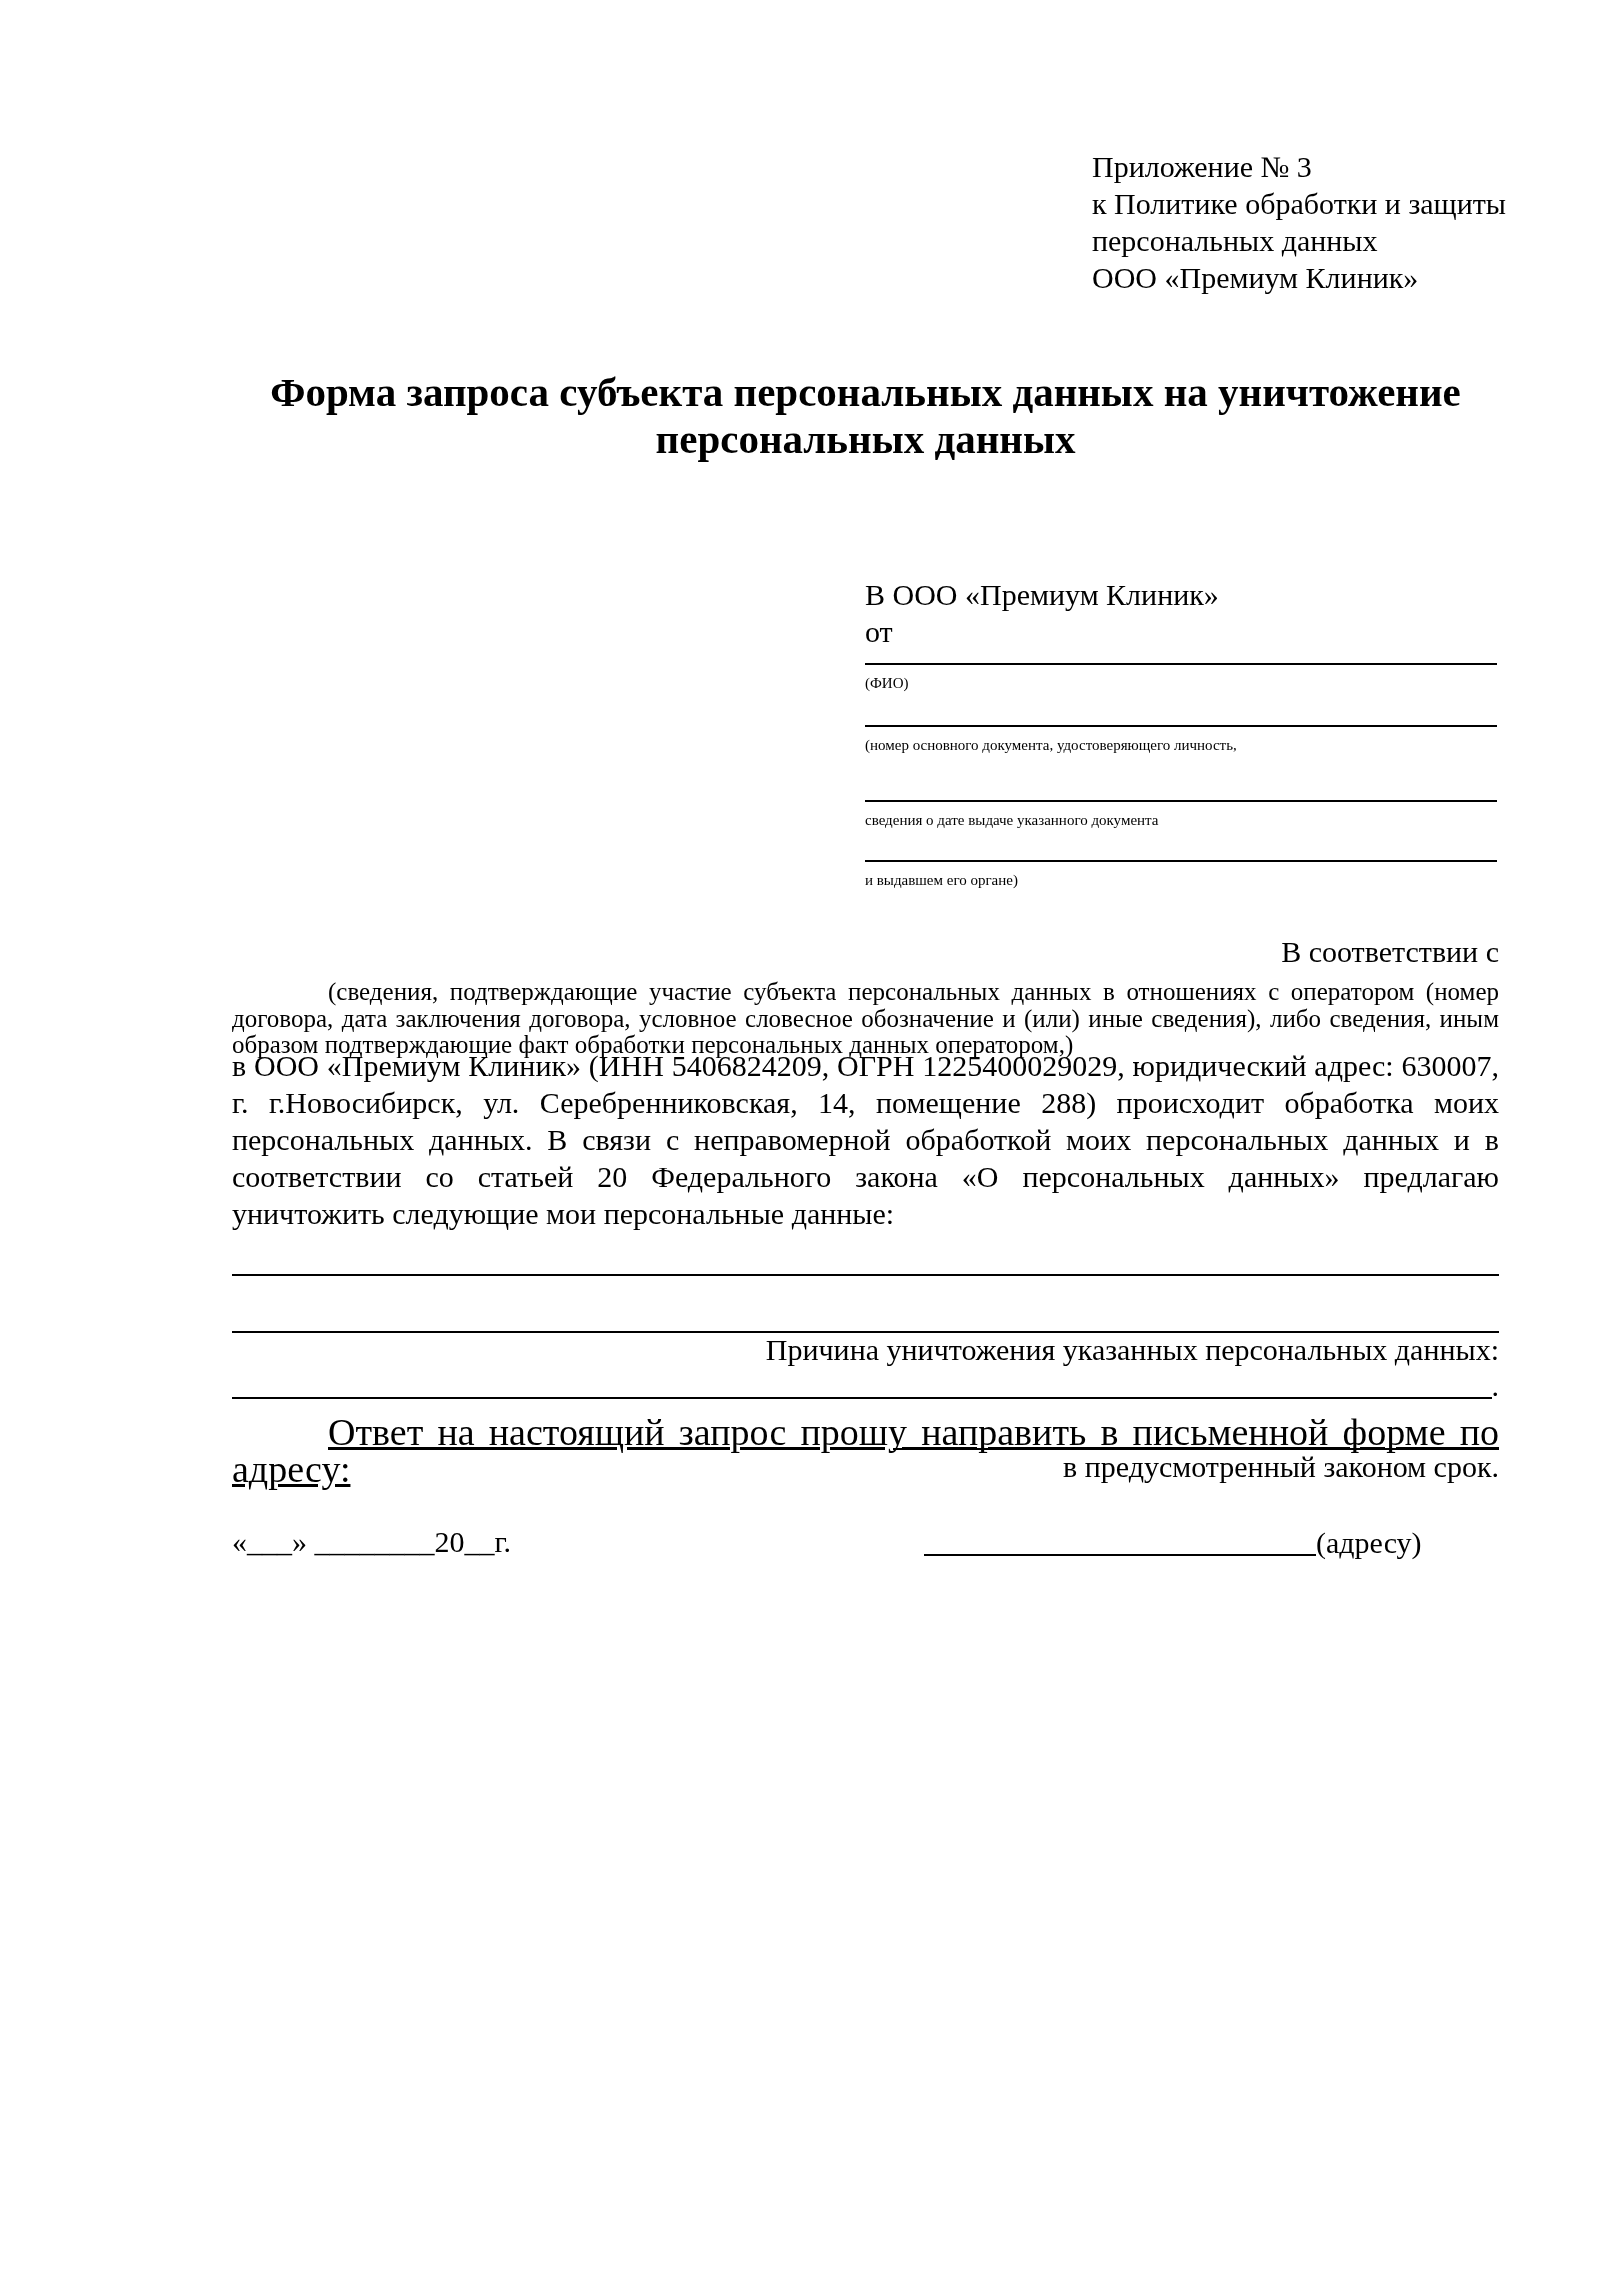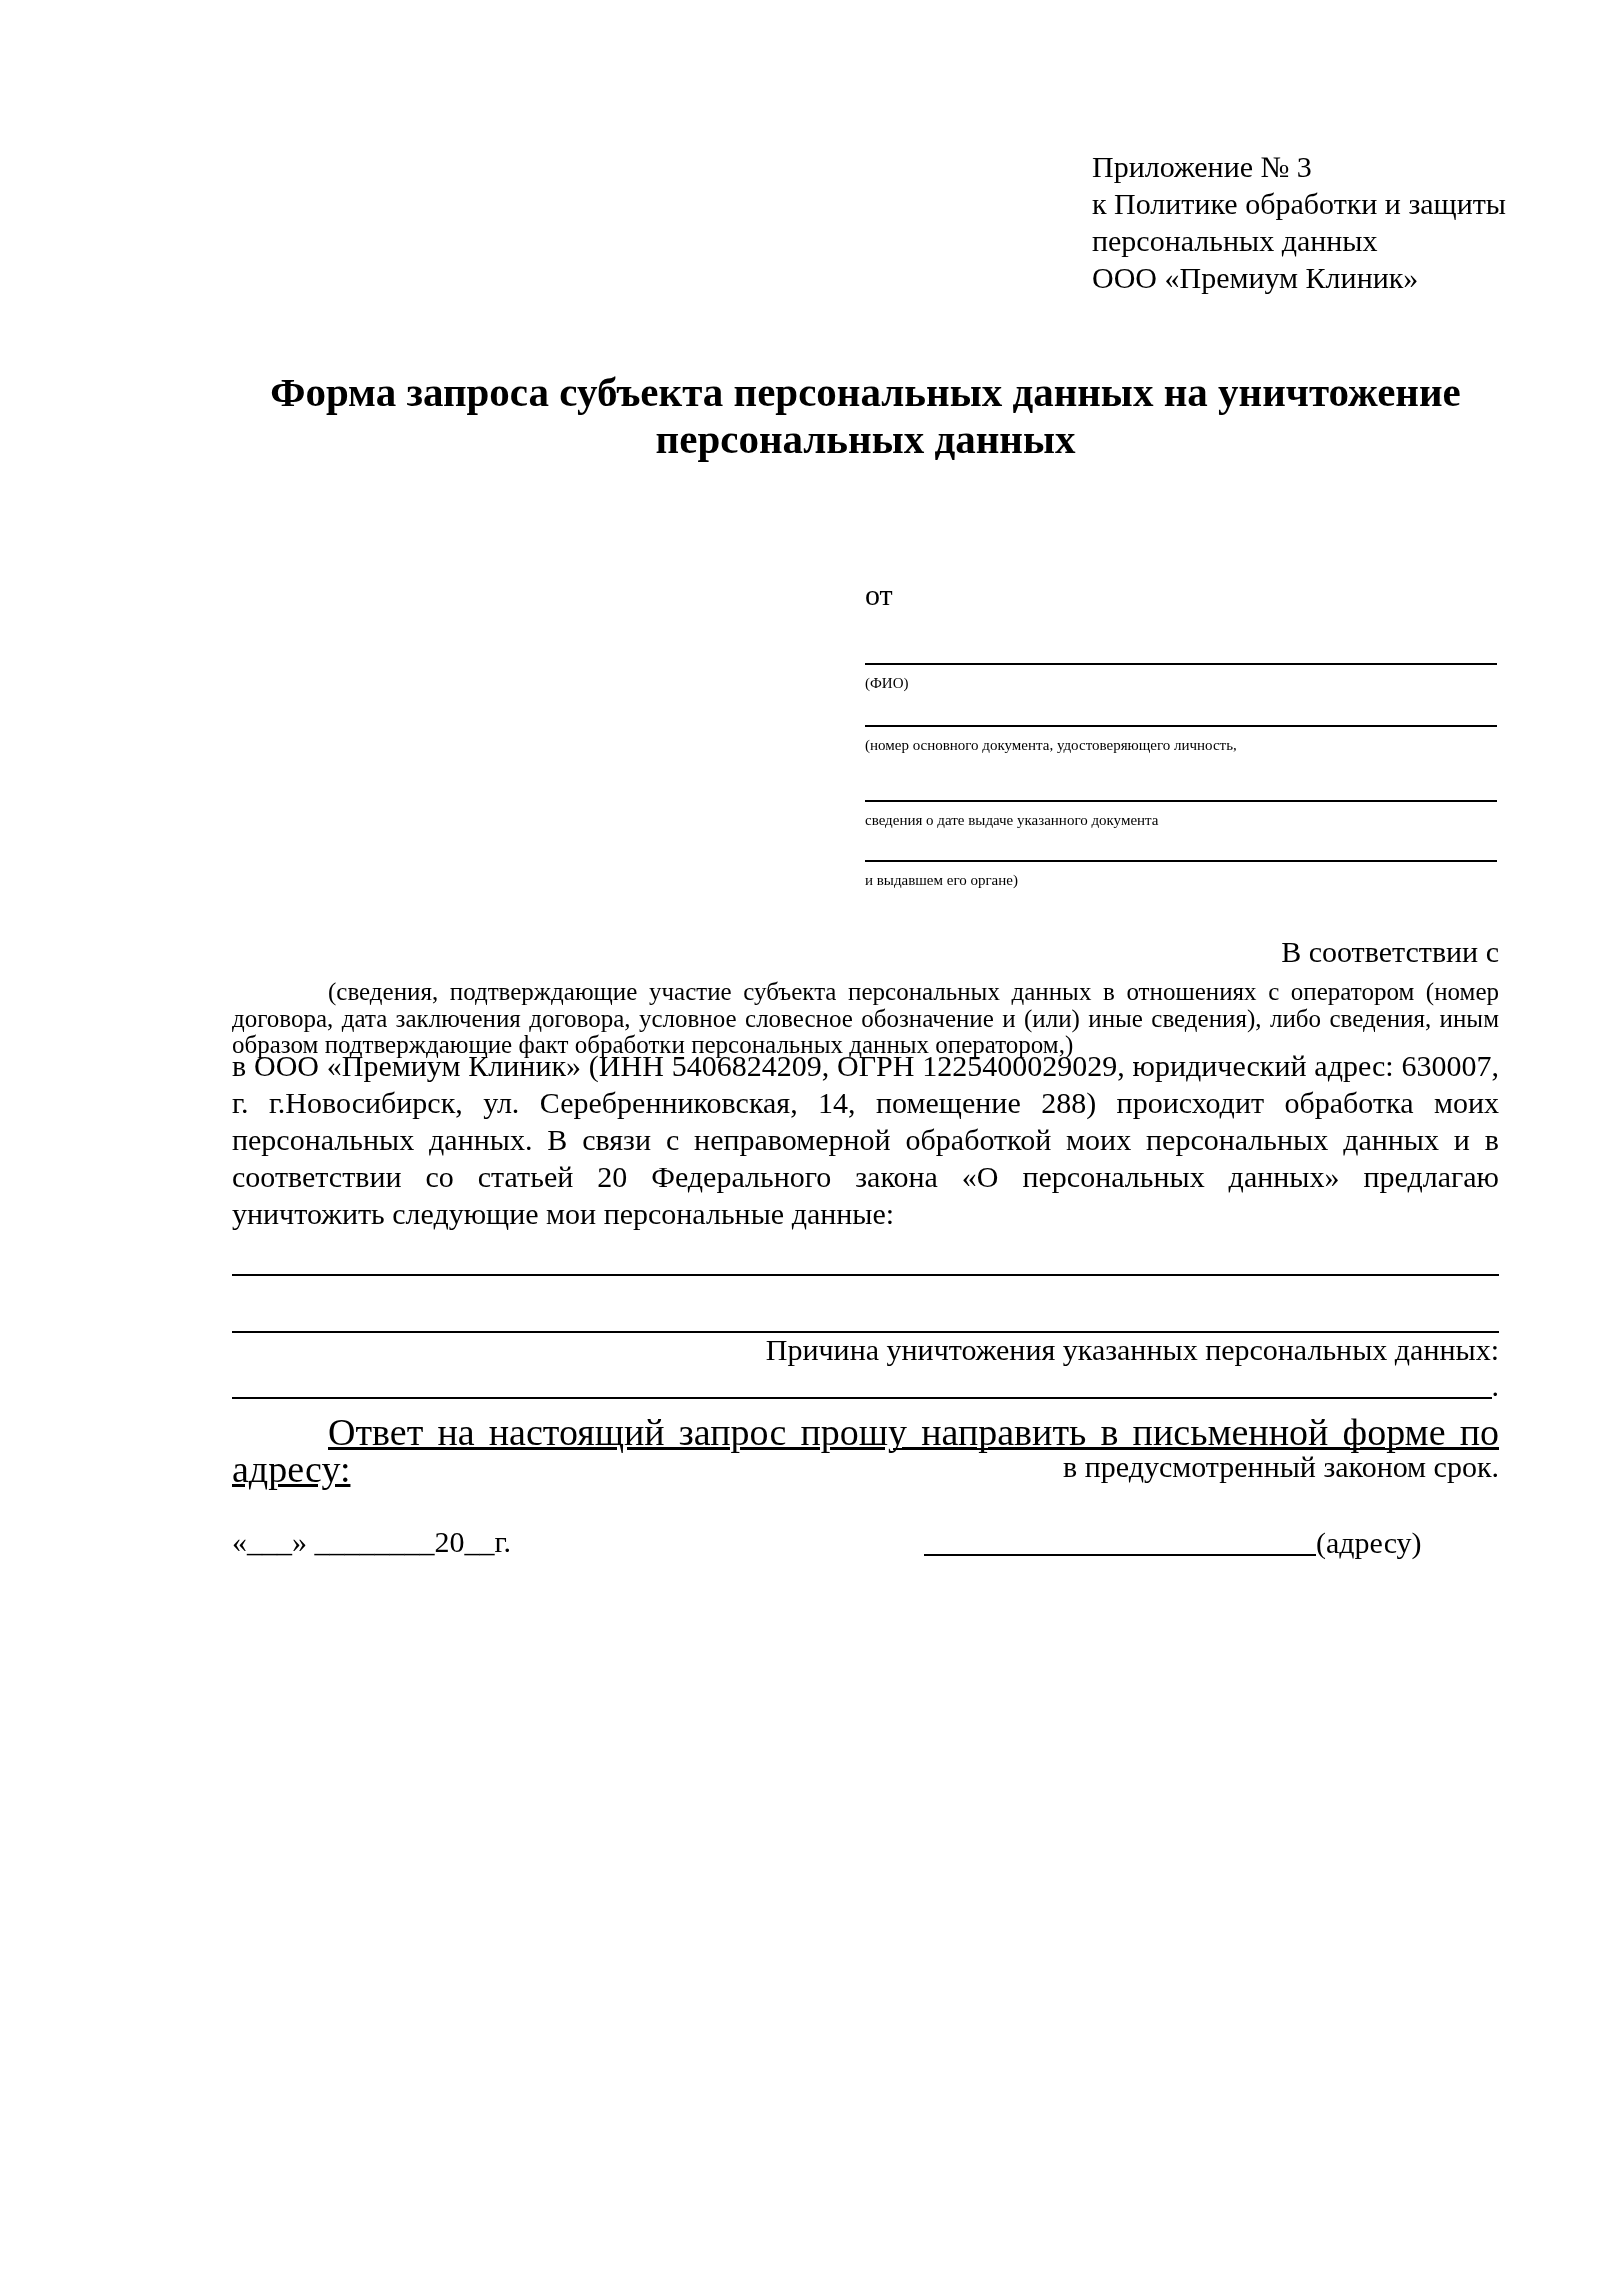--- a/index.html
+++ b/index.html
@@ -71,20 +71,21 @@
   <div class="abs header-block">
     <div>Приложение № 3</div>
     <div>к Политике обработки и защиты</div>
     <div>персональных данных</div>
     <div>ООО «Премиум Клиник»</div>
   </div>
 
   <div class="abs doc-title">Форма запроса субъекта персональных данных на уничтожение персональных данных</div>
 
   <div class="abs addr">
+    <div>В ООО «Премиум Клиник»</div>
     <div>от</div>
 
     <div class="fill-line l1"></div>
     <div class="fill-caption c1">(ФИО)</div>
 
     <div class="fill-line l2"></div>
     <div class="fill-caption c2">(номер основного документа, удостоверяющего личность,</div>
 
     <div class="fill-line l3"></div>
     <div class="fill-caption c3">сведения о дате выдаче указанного документа</div>

